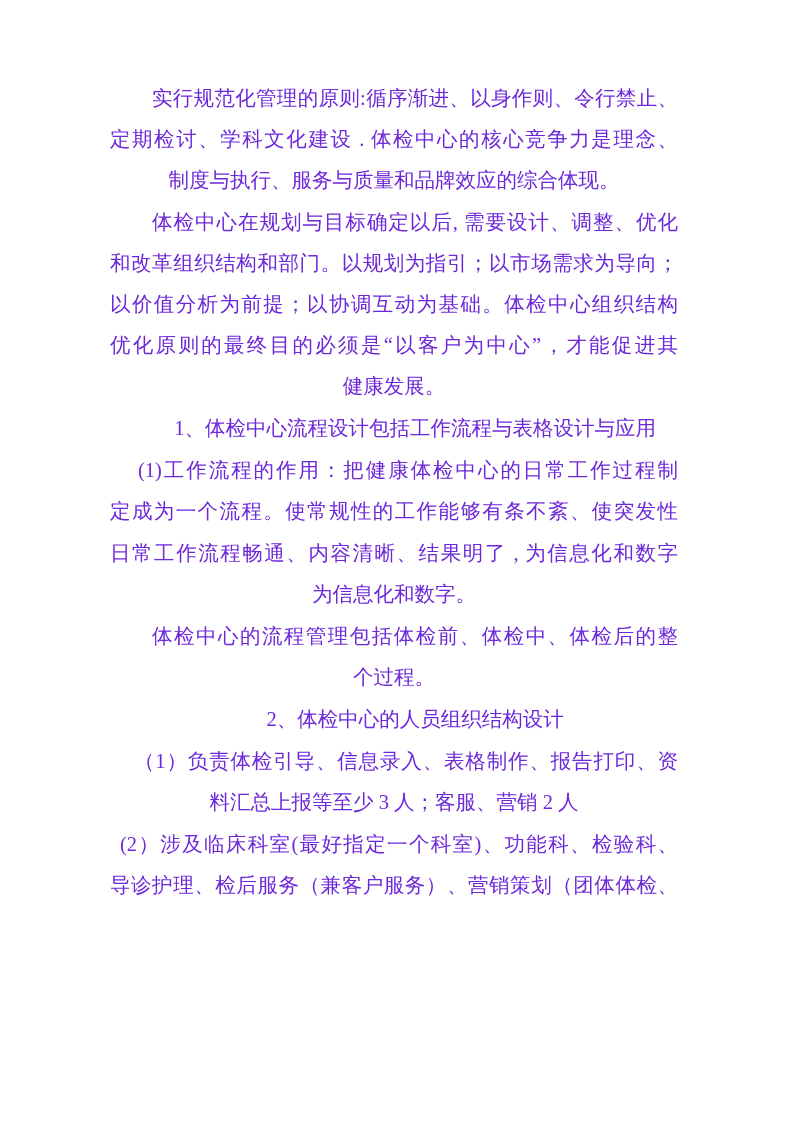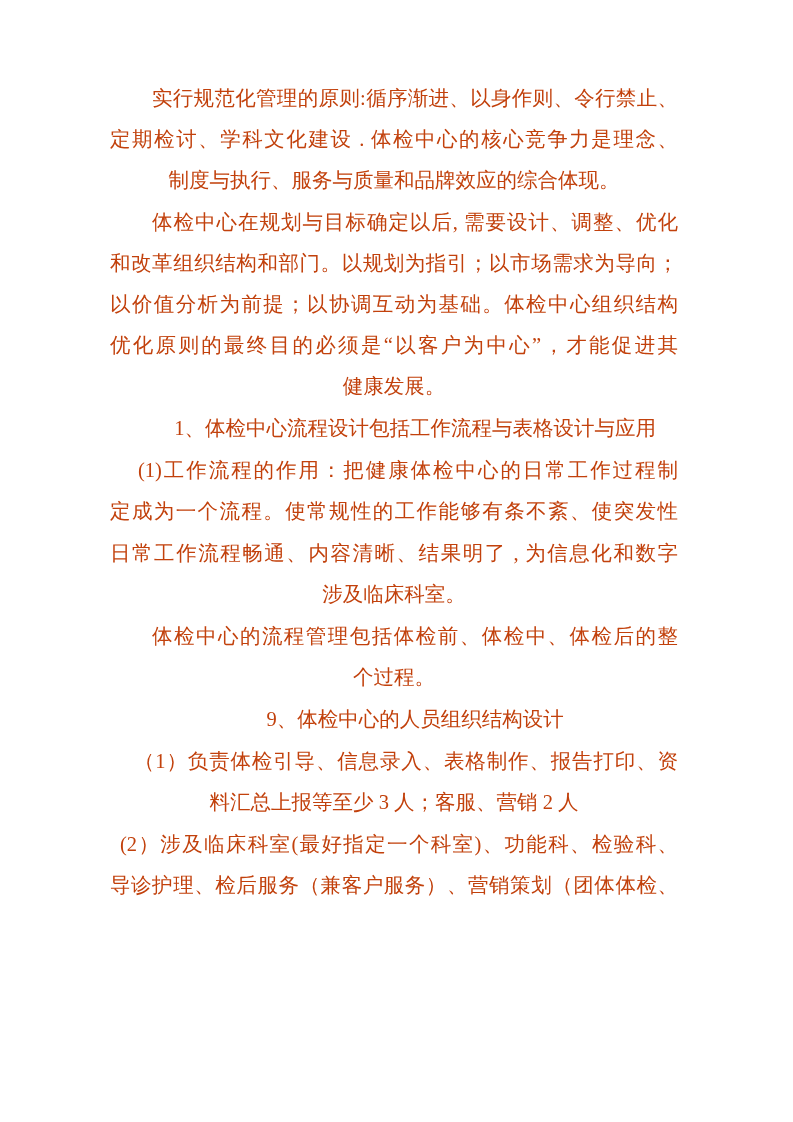--- a/index.html
+++ b/index.html
@@ -14,21 +14,21 @@
   }
   .doc-page {
     box-sizing: border-box;
     width: 793px;
     height: 844px;
     padding: 78px 115px 0 110px;
     background: #ffffff;
     font-family: "Liberation Serif", "DejaVu Serif", serif;
     font-size: 20.5px;
     line-height: 41px;
-    color: #c2410c;
+    color: #6d28d9;
   }
   .para {
     margin: 0 0 1px 0;
     padding: 0;
   }
   .line {
     text-align: center;
   }
   .line.fill {
     text-align: justify;
@@ -64,30 +64,30 @@
     <div class="line ind-2em">1、体检中心流程设计包括工作流程与表格设计与应用</div>
   </div>
 
   <div class="para">
     <div class="line fill ind-14">(1)工作流程的作用：把健康体检中心的日常工作过程制</div>
     <div class="line fill">定成为一个流程。使常规性的工作能够有条不紊、使突发性</div>
   </div>
 
   <div class="para">
     <div class="line fill">日常工作流程畅通、内容清晰、结果明了 , 为信息化和数字</div>
-    <div class="line">涉及临床科室。</div>
+    <div class="line">为信息化和数字。</div>
   </div>
 
   <div class="para">
     <div class="line fill ind-2em">体检中心的流程管理包括体检前、体检中、体检后的整</div>
     <div class="line">个过程。</div>
   </div>
 
   <div class="para">
-    <div class="line ind-2em">9、体检中心的人员组织结构设计</div>
+    <div class="line ind-2em">2、体检中心的人员组织结构设计</div>
   </div>
 
   <div class="para">
     <div class="line fill ind-04">（1）负责体检引导、信息录入、表格制作、报告打印、资</div>
     <div class="line">料汇总上报等至少 3 人；客服、营销 2 人</div>
   </div>
 
   <div class="para">
     <div class="line fill ind-05">(2）涉及临床科室(最好指定一个科室)、功能科、检验科、</div>
     <div class="line fill">导诊护理、检后服务（兼客户服务）、营销策划（团体体检、</div>

